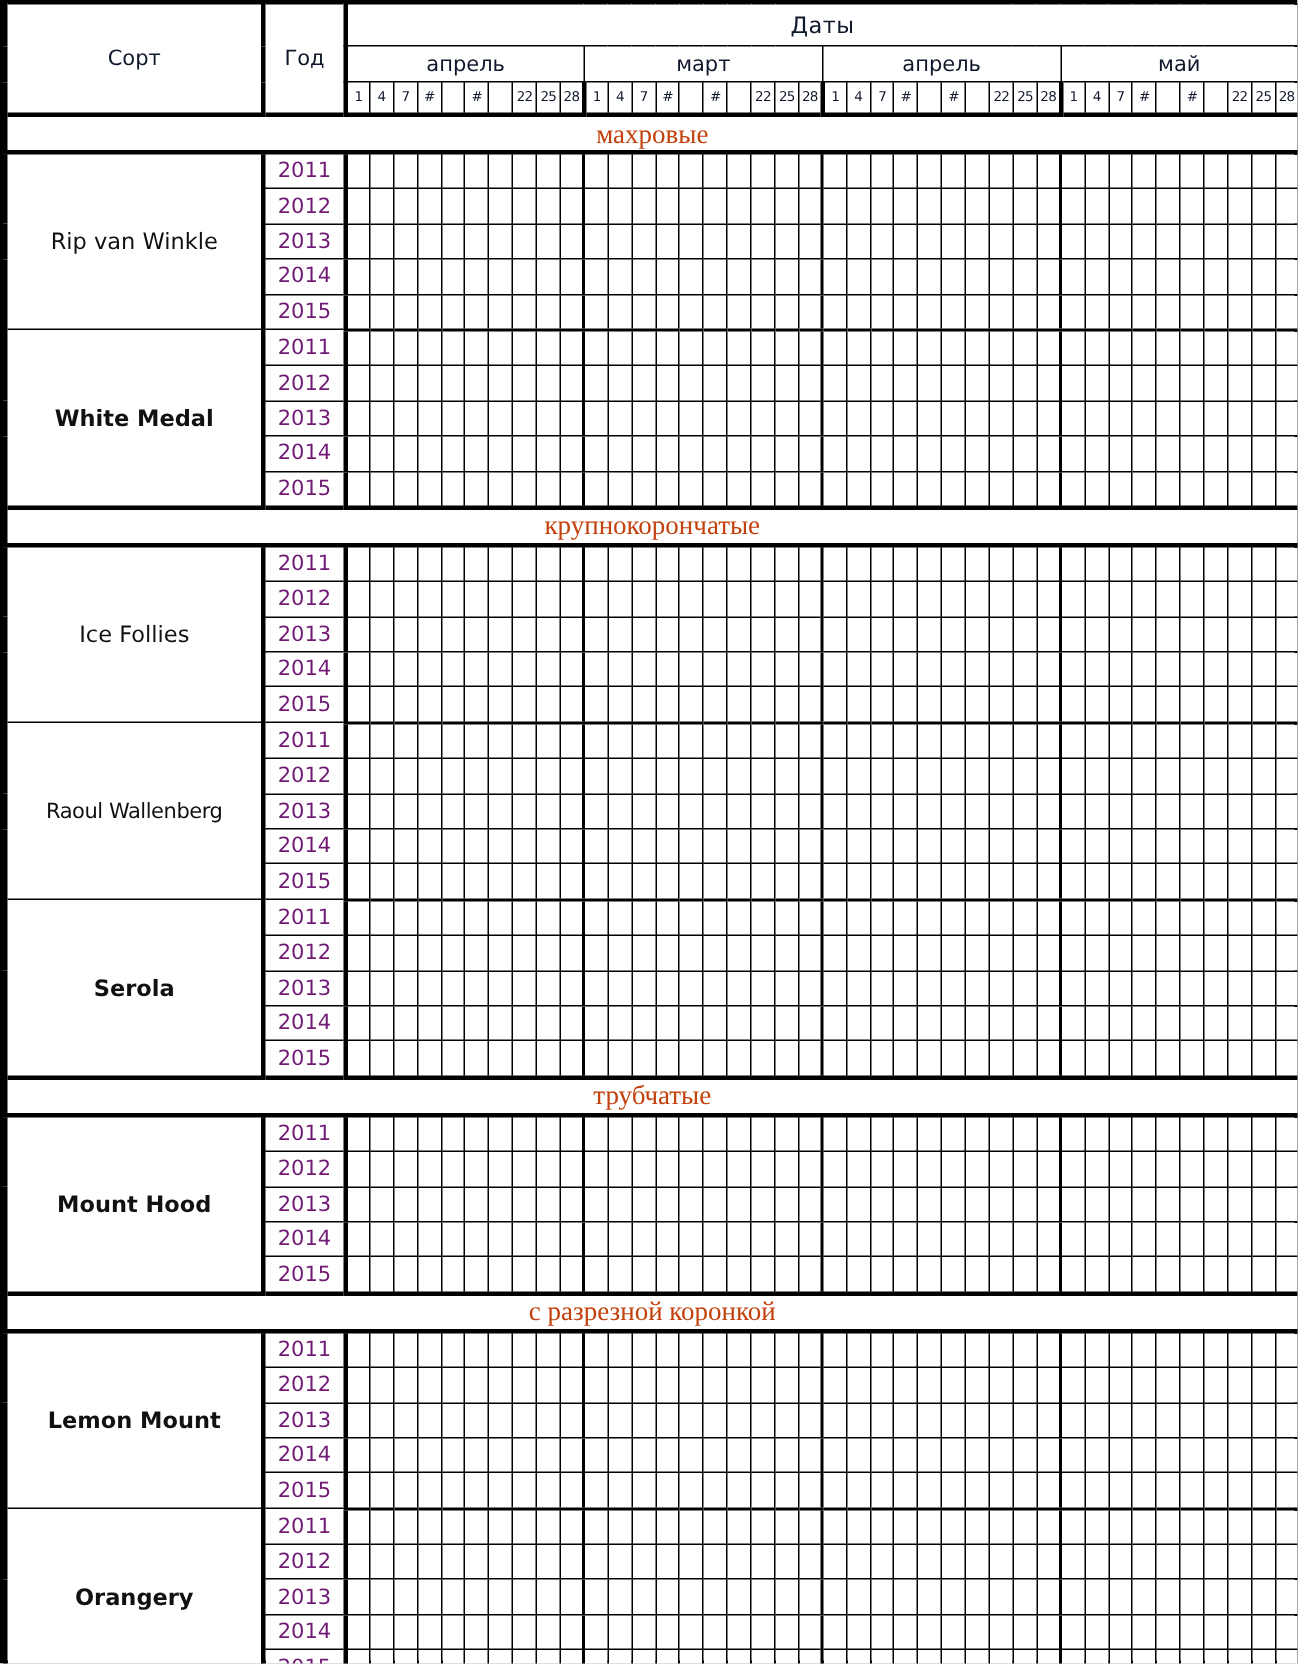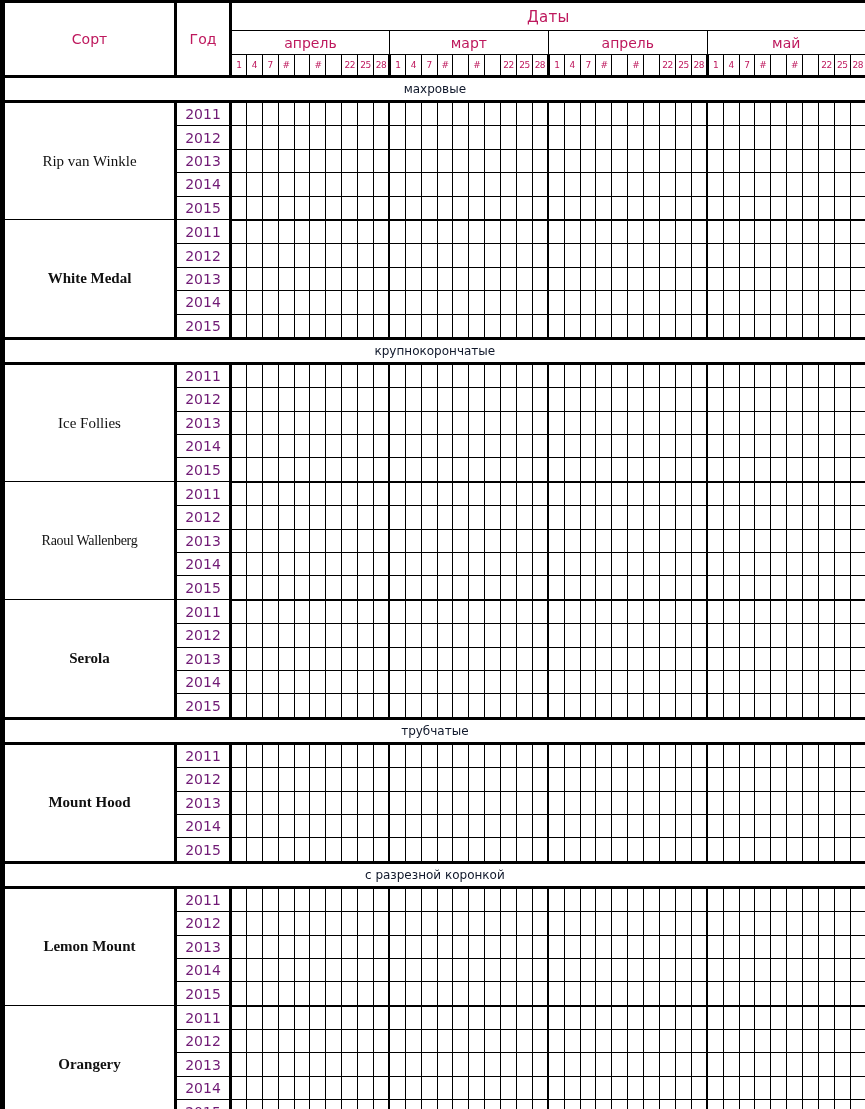--- a/index.html
+++ b/index.html
@@ -19,40 +19,40 @@
     border:1px solid #000;padding:0;margin:0;
     font-weight:normal;text-align:center;vertical-align:middle;
     background:#fff;overflow:hidden;
   }
   
   col.c-name{width:172px;}
   col.c-year{width:55px;}
   col.c-day{width:15.9px;}
 
   
-  .hd{font-size:14px;color:#be185d;}
+  .hd{font-size:14px;color:#0f172a;}
   .hd-dates{height:26px;font-size:15px;letter-spacing:.3px;}
   .hd-month{height:22px;font-size:14px;}
   .hd-day{height:19px;font-size:9px;line-height:9px;letter-spacing:-.5px;}
   .hd-sort{font-size:14px;height:72px;}
 
   .thick-l{border-left:3px solid #000 !important;}
   .thick-r{border-right:3px solid #000 !important;}
 
   
   tr.group-row td{
-    height:22px;font-size:12px;color:#0f172a;background:#fff;
+    height:22px;font-size:18px;color:#c2410c;background:#fff;
     border-top:3px solid #000;border-bottom:3px solid #000;
-    border-left:3px solid #000;border-right:3px solid #000;
+    border-left:3px solid #000;border-right:3px solid #000;font-family:Liberation Serif, serif;
   }
 
   
   tr.data-row td.cultivar{
     font-size:15px;color:#111;background:#fff;
-    border-left:3px solid #000;border-right:3px solid #000;font-family:Liberation Serif, serif;
+    border-left:3px solid #000;border-right:3px solid #000;
   }
   tr.data-row td.cultivar.bold{font-weight:bold;}
   tr.data-row td.cultivar.shrink{font-size:14px;letter-spacing:-.3px;text-align:center;}
   tr.data-row td.year{
     font-size:14px;background:#fff;color:#701a75;
     border-right:3px solid #000;
   }
   tr.data-row td.cell{height:22.4px;}
   tr.data-row.blk-first td.cell{border-top:2px solid #000;}
   tr.data-row.blk-last  td.cell{border-bottom:2px solid #000;}

